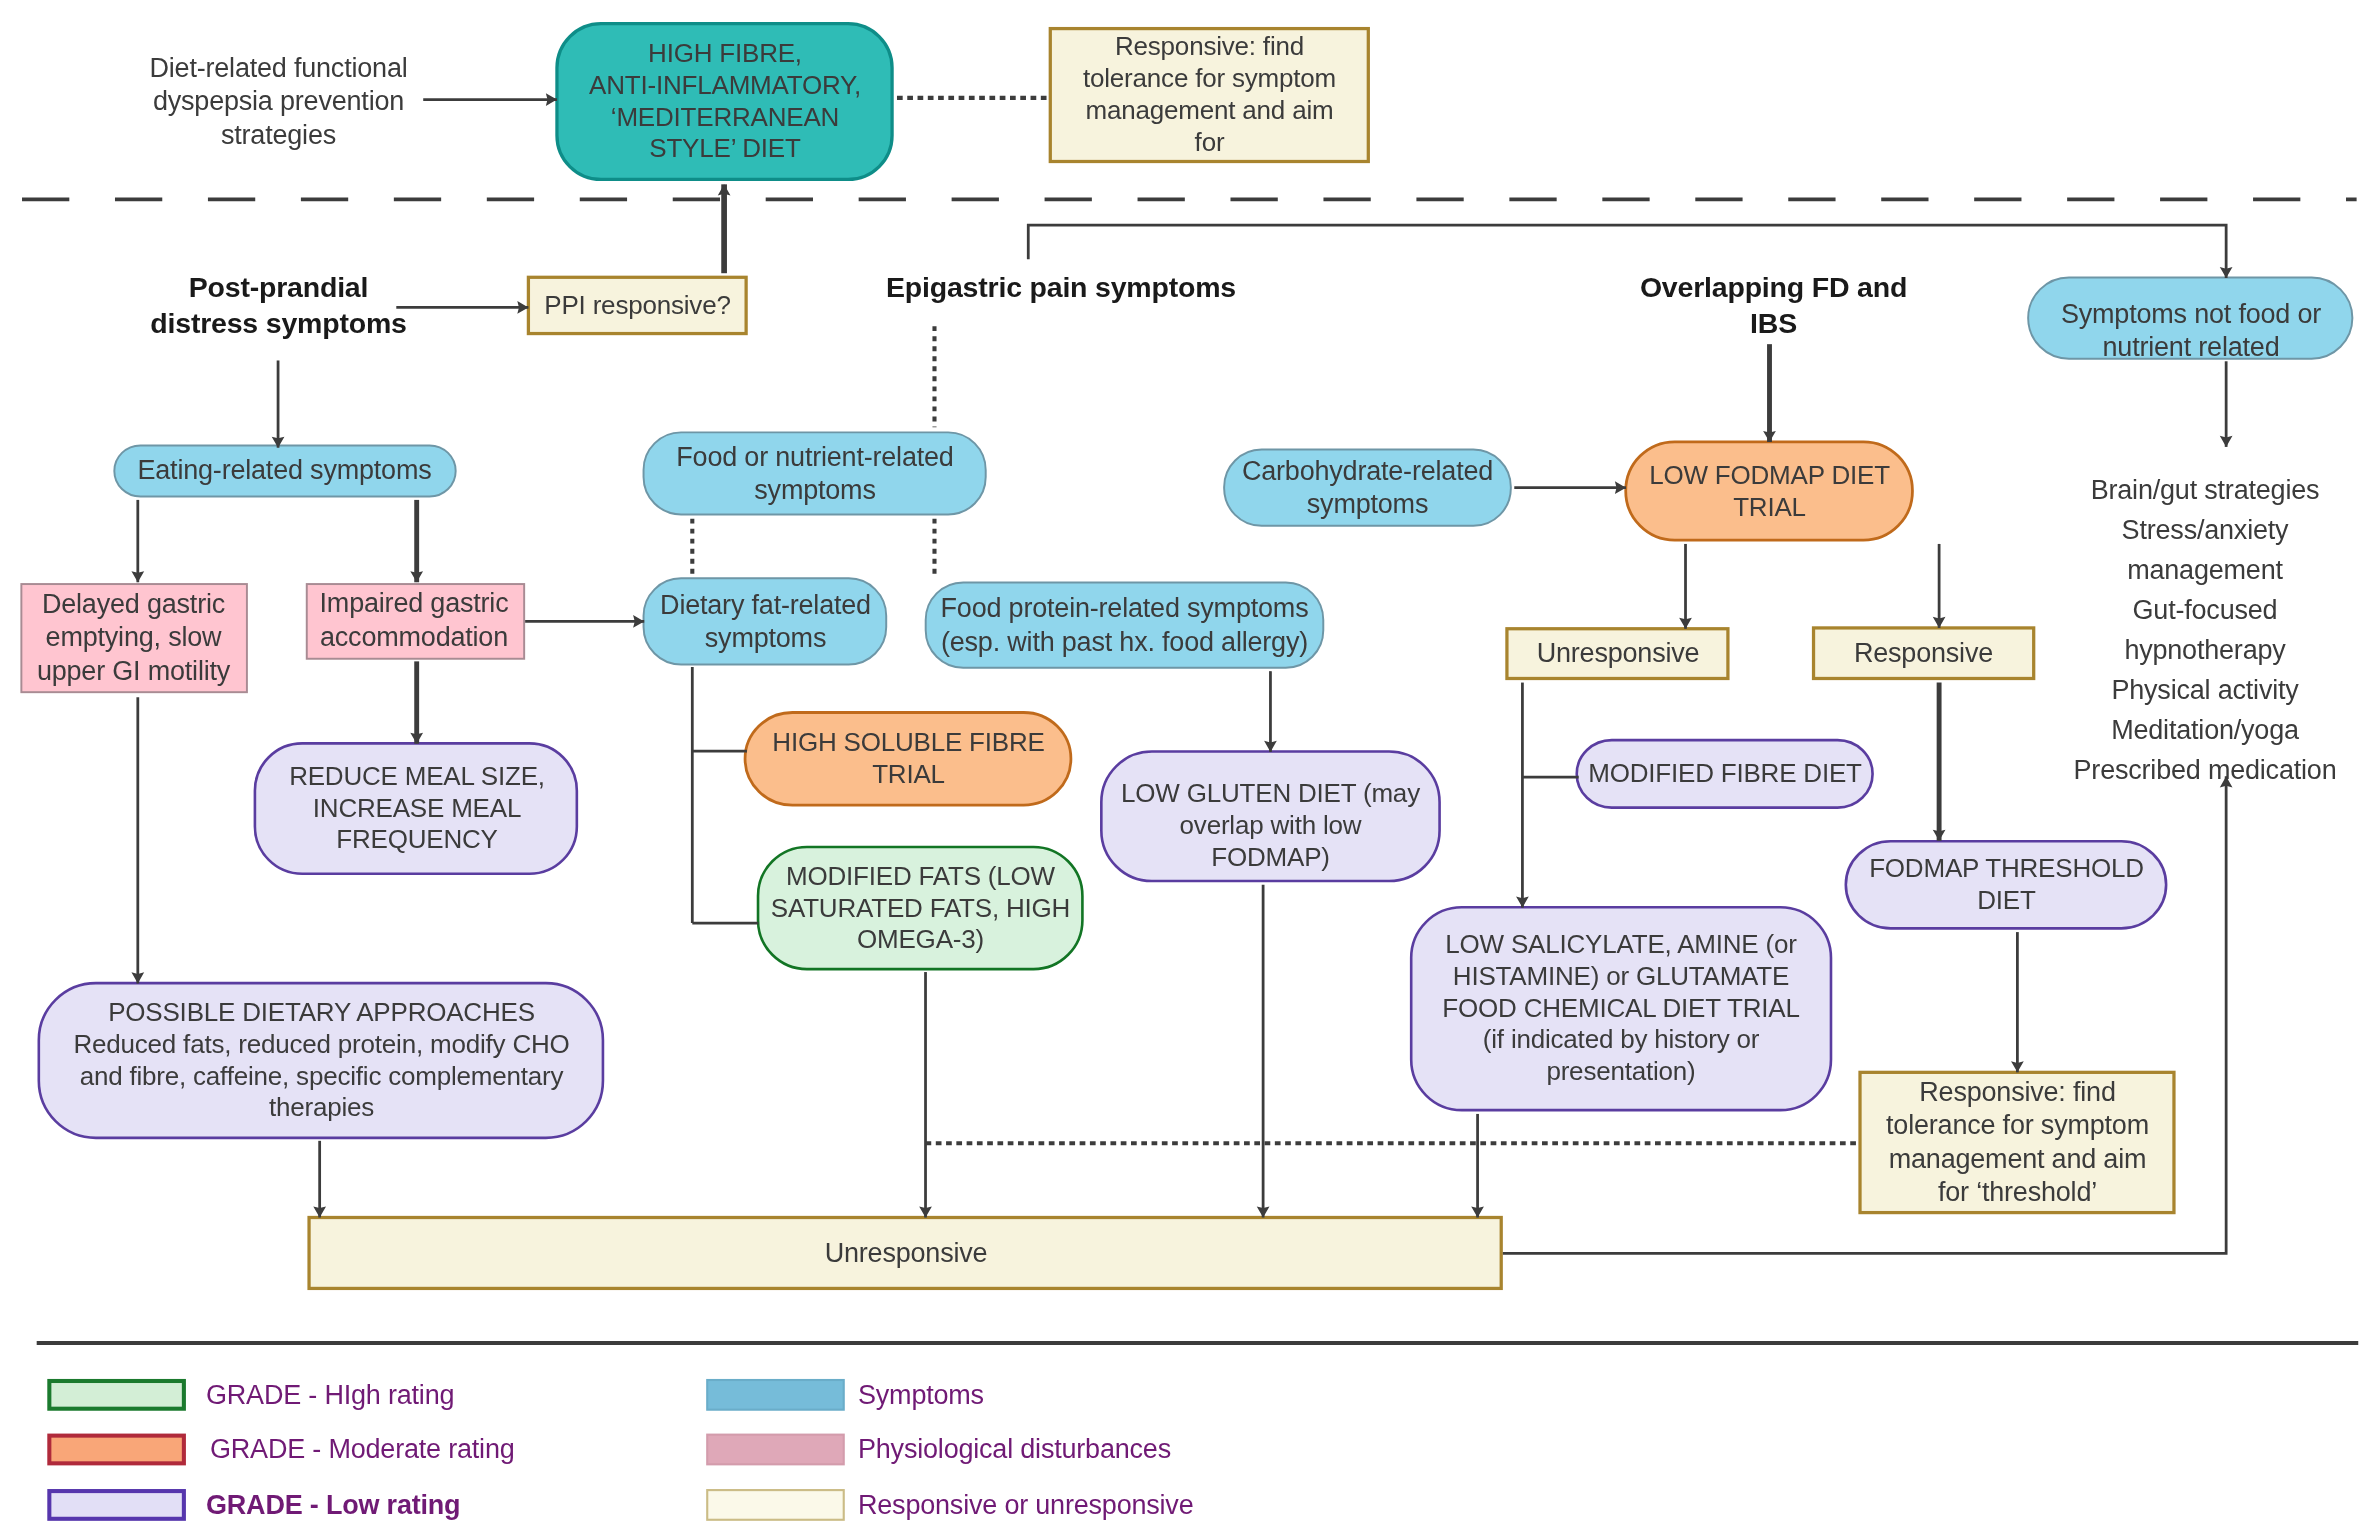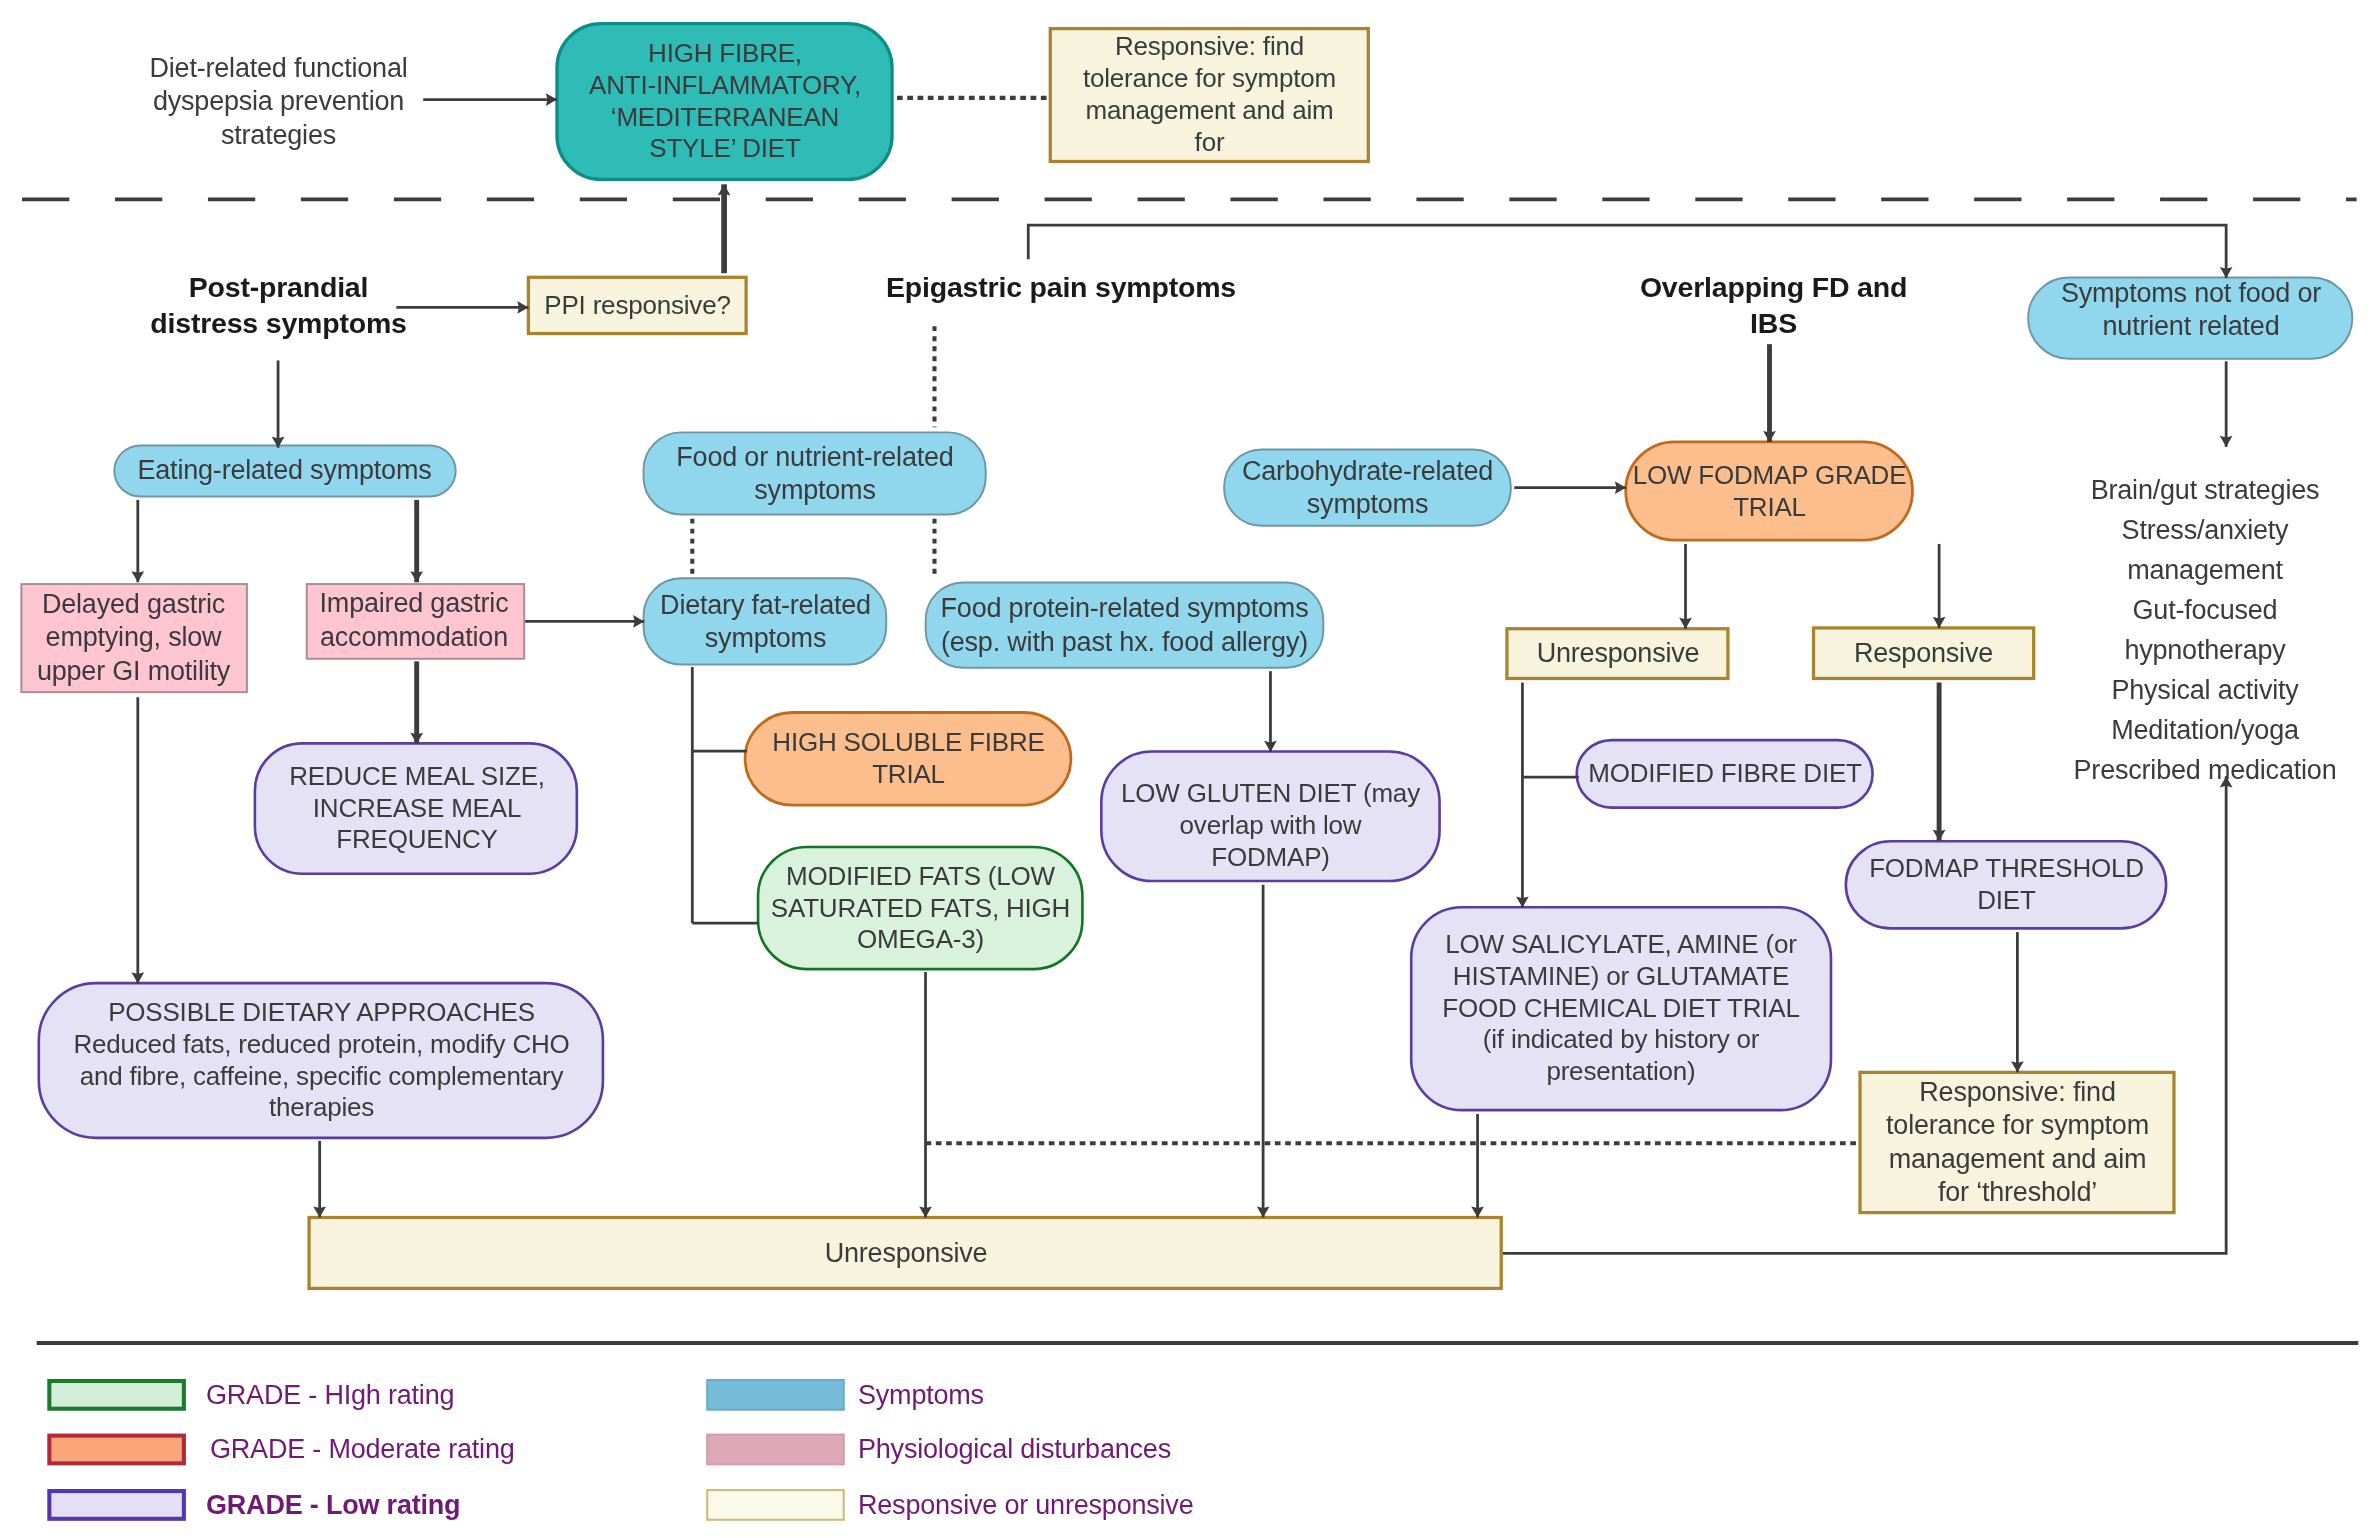--- a/index.html
+++ b/index.html
@@ -100,28 +100,28 @@
   <div class="lbl" style="left:1053px;top:30px;width:313px;height:130px;font-size:26px;">Responsive: find
 tolerance for symptom
 management and aim
 for</div>
   <div class="lbl bold" style="left:144px;top:268px;width:269px;height:75px;font-size:28.5px;">Post-prandial
 distress symptoms</div>
   <div class="lbl" style="left:531px;top:281px;width:213px;height:50px;font-size:26px;">PPI responsive?</div>
   <div class="lbl bold" style="left:866px;top:270px;width:390px;height:36px;font-size:28.5px;">Epigastric pain symptoms</div>
   <div class="lbl bold" style="left:1639px;top:268px;width:269px;height:75px;font-size:28.5px;">Overlapping FD and
 IBS</div>
-  <div class="lbl" style="left:2032px;top:273px;width:318px;height:74px;font-size:27px;">Symptoms not food or
+  <div class="lbl" style="left:2032px;top:294px;width:318px;height:74px;font-size:27px;">Symptoms not food or
 nutrient related</div>
   <div class="lbl" style="left:117px;top:447px;width:335px;height:48px;font-size:27px;">Eating-related symptoms</div>
   <div class="lbl" style="left:647px;top:436px;width:336px;height:76px;font-size:27px;">Food or nutrient-related
 symptoms</div>
   <div class="lbl" style="left:1227px;top:453px;width:281px;height:70px;font-size:27px;">Carbohydrate-related
 symptoms</div>
-  <div class="lbl" style="left:1629px;top:445px;width:281px;height:93px;font-size:26px;">LOW FODMAP GRADE
+  <div class="lbl" style="left:1629px;top:445px;width:281px;height:93px;font-size:26px;">LOW FODMAP DIET
 TRIAL</div>
   <div class="lbl" style="left:24px;top:586px;width:219px;height:104px;font-size:27px;">Delayed gastric
 emptying, slow
 upper GI motility</div>
   <div class="lbl" style="left:310px;top:586px;width:208px;height:69px;font-size:27px;">Impaired gastric
 accommodation</div>
   <div class="lbl" style="left:647px;top:582px;width:237px;height:80px;font-size:27px;">Dietary fat-related
 symptoms</div>
   <div class="lbl" style="left:929px;top:586px;width:391px;height:79px;font-size:27px;">Food protein-related symptoms
 (esp. with past hx. food allergy)</div>

